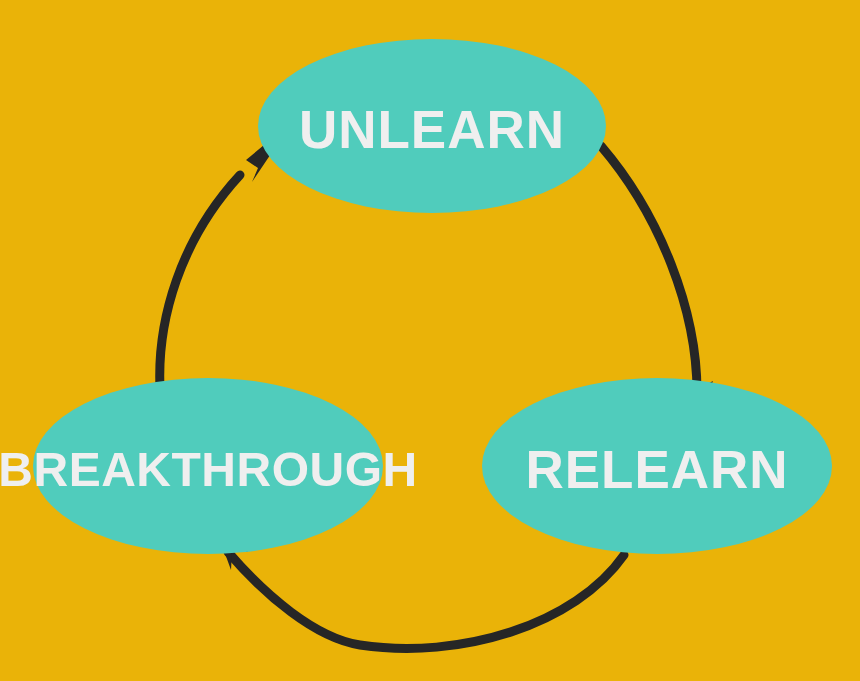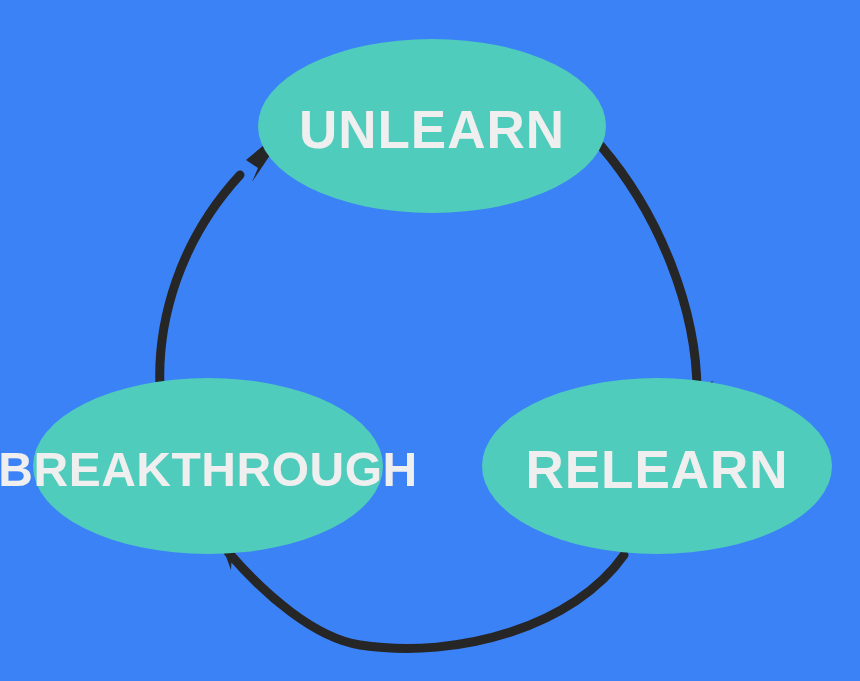--- a/index.html
+++ b/index.html
@@ -4,21 +4,21 @@
 <style>
   html, body {
     margin: 0;
     padding: 0;
     background: #ffffff;
   }
   #canvas {
     position: relative;
     width: 860px;
     height: 681px;
-    background: #3b82f6;
+    background: #eab308;
     overflow: hidden;
     font-family: "Liberation Sans", sans-serif;
   }
   #diagram-svg {
     position: absolute;
     top: 0;
     left: 0;
     width: 860px;
     height: 681px;
     display: block;

